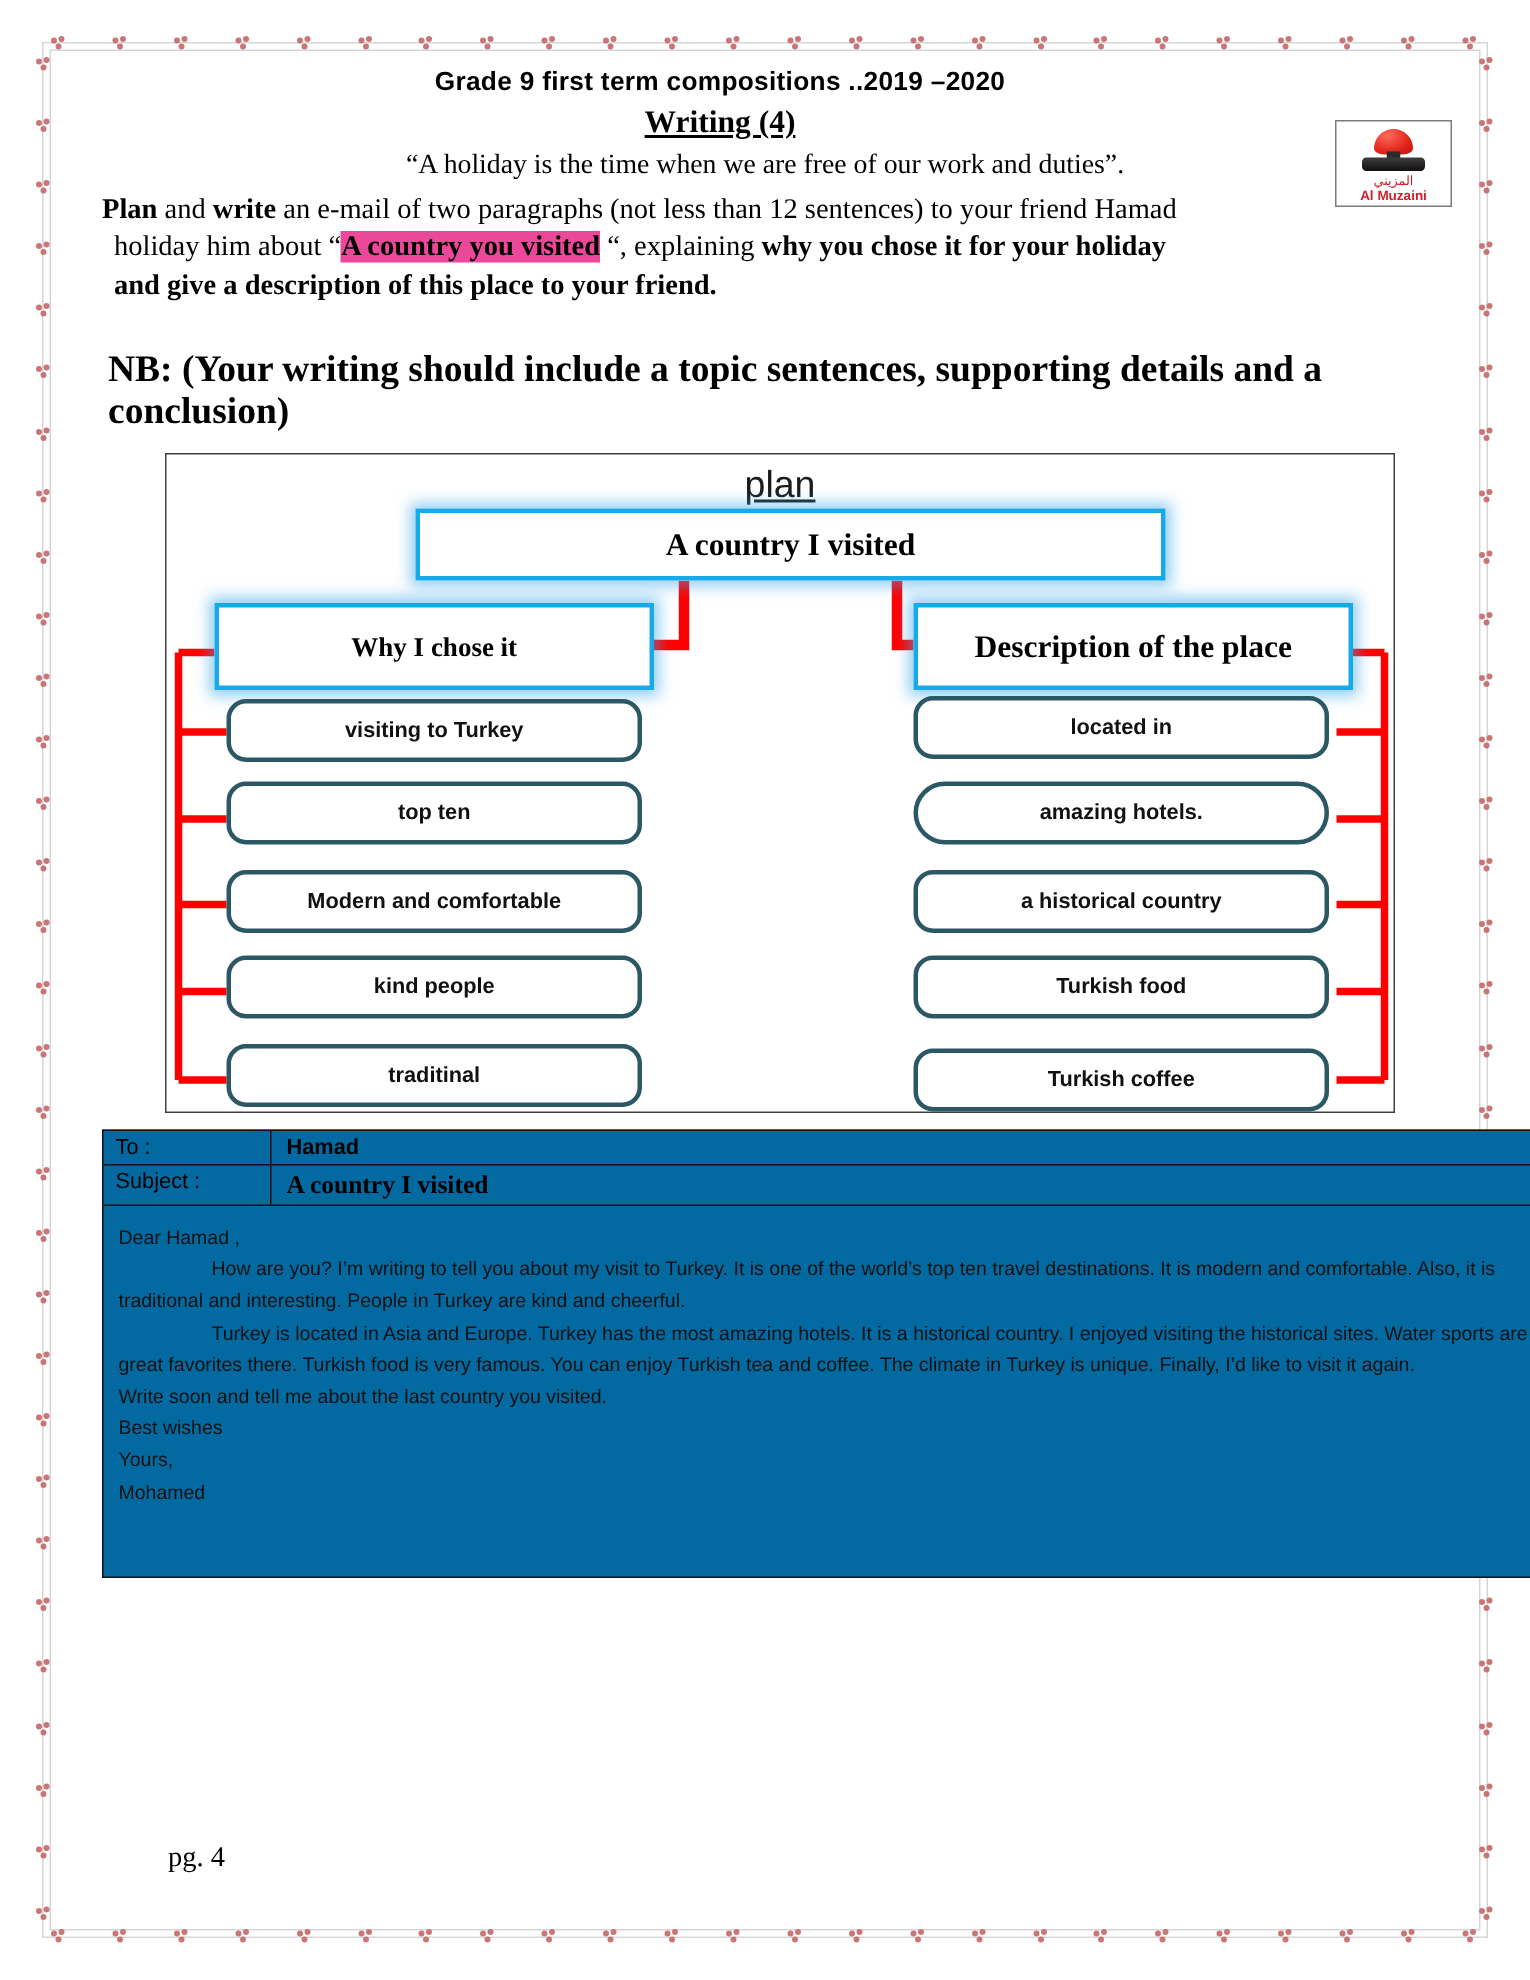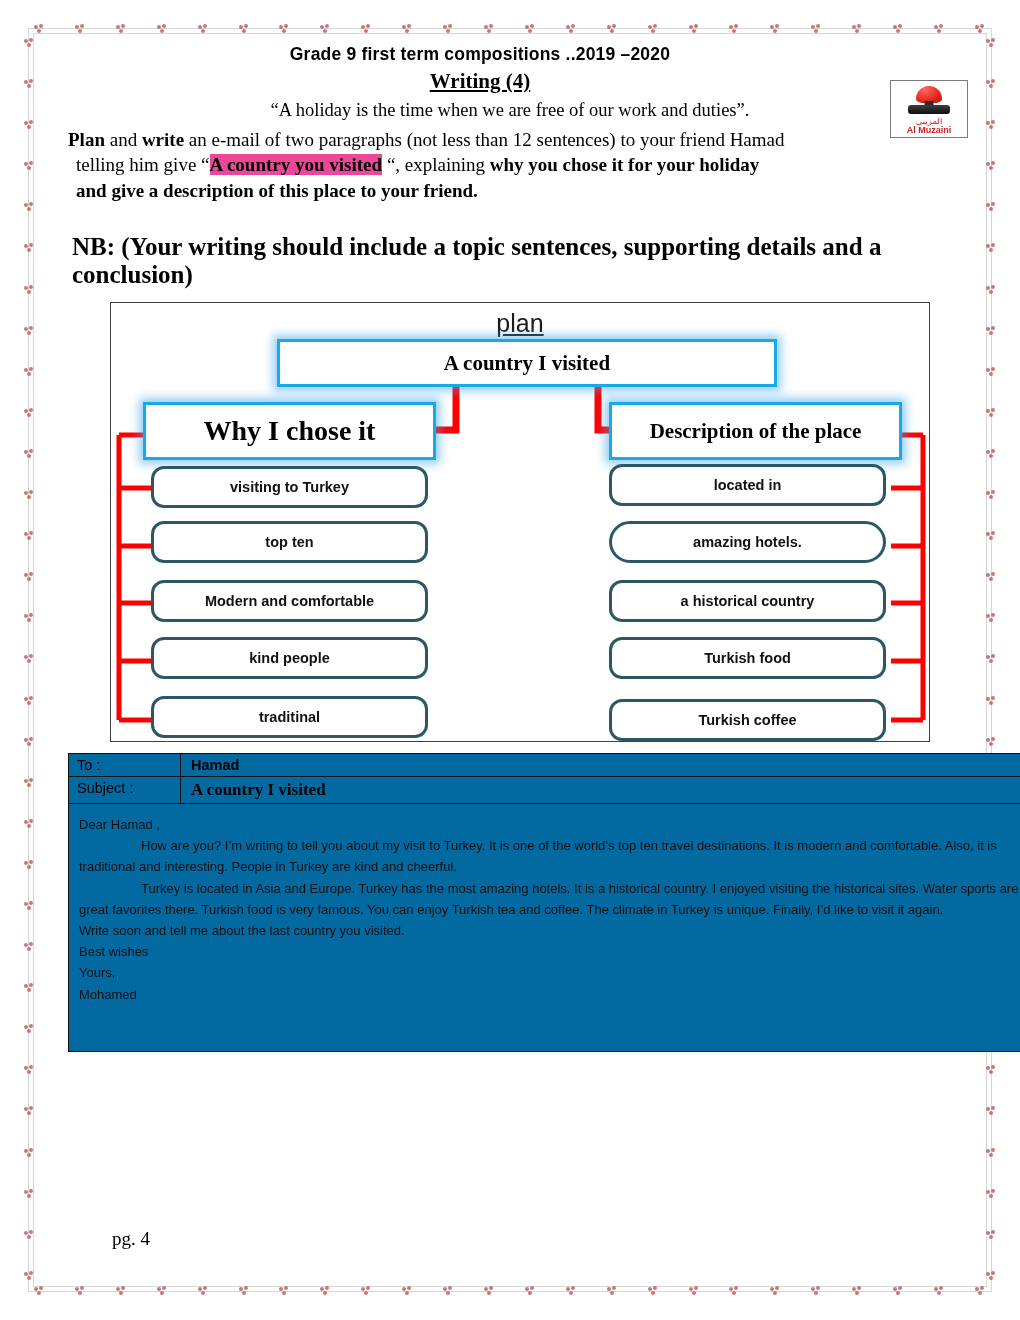--- a/index.html
+++ b/index.html
@@ -218,21 +218,21 @@
     box-shadow: 0 0 9px 4px rgba(60,165,235,.55);
     display: flex;
     align-items: center;
     justify-content: center;
     box-sizing: border-box;
     font-family: "Liberation Serif", serif;
     font-weight: bold;
     color: #000;
   }
   .gb-top    { left: 166px; top: 36px;  width: 500px; height: 48px; font-size: 21px; }
-  .gb-left   { left: 32px;  top: 99px;  width: 293px; height: 58px; font-size: 28px; text-align: center; }
+  .gb-left   { left: 32px;  top: 99px;  width: 293px; height: 58px; font-size: 18px; text-align: center; }
   .gb-right  { left: 498px; top: 99px;  width: 293px; height: 58px; font-size: 21px; }
 
   .tealbox {
     position: absolute;
     background: #fff;
     border: 3px solid #2c5866;
     border-radius: 13px;
     display: flex;
     align-items: center;
     justify-content: center;
@@ -913,21 +913,21 @@
       <div class="en">Al Muzaini</div>
     </div>
 
     <div class="hdr-title">Grade 9  first  term compositions ..2019 –2020</div>
     <div class="hdr-sub">Writing (4)</div>
 
     <div class="quote">“A holiday is the time when we are free of our work and duties”.</div>
 
     <div class="instr">
       <div class="l1"><span class="b">Plan</span><span> and </span><span class="b">write</span><span> an e-mail of two paragraphs (not less than 12 sentences) to your friend  Hamad</span></div>
-      <div class="l2"><span>telling him  give “</span><span class="hl">A country you visited</span><span> “, explaining </span><span class="b">why you chose it for your holiday</span></div>
+      <div class="l2"><span>holiday him  about “</span><span class="hl">A country you visited</span><span> “, explaining </span><span class="b">why you chose it for your holiday</span></div>
       <div class="l3 b">and give a description of this place to your friend.</div>
     </div>
 
     <div class="nb">NB: (Your writing should include a topic sentences, supporting details and a conclusion)</div>
   </div>
 
   <div class="diagram">
     <div class="plan-label">plan</div>
 
     <svg class="svg-wires" viewBox="0 0 820 440">

